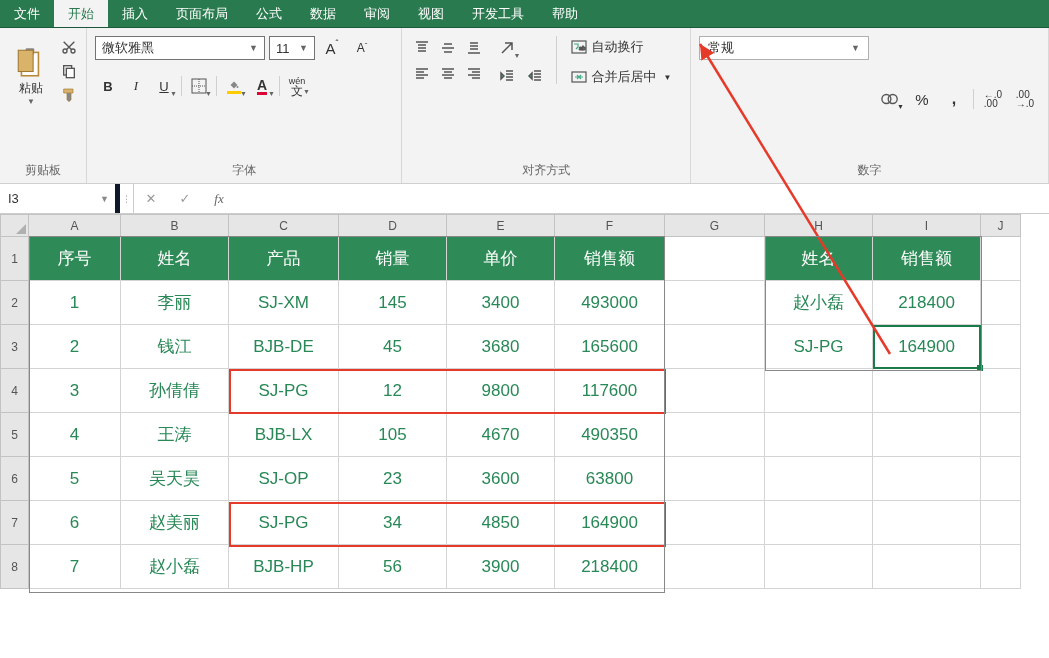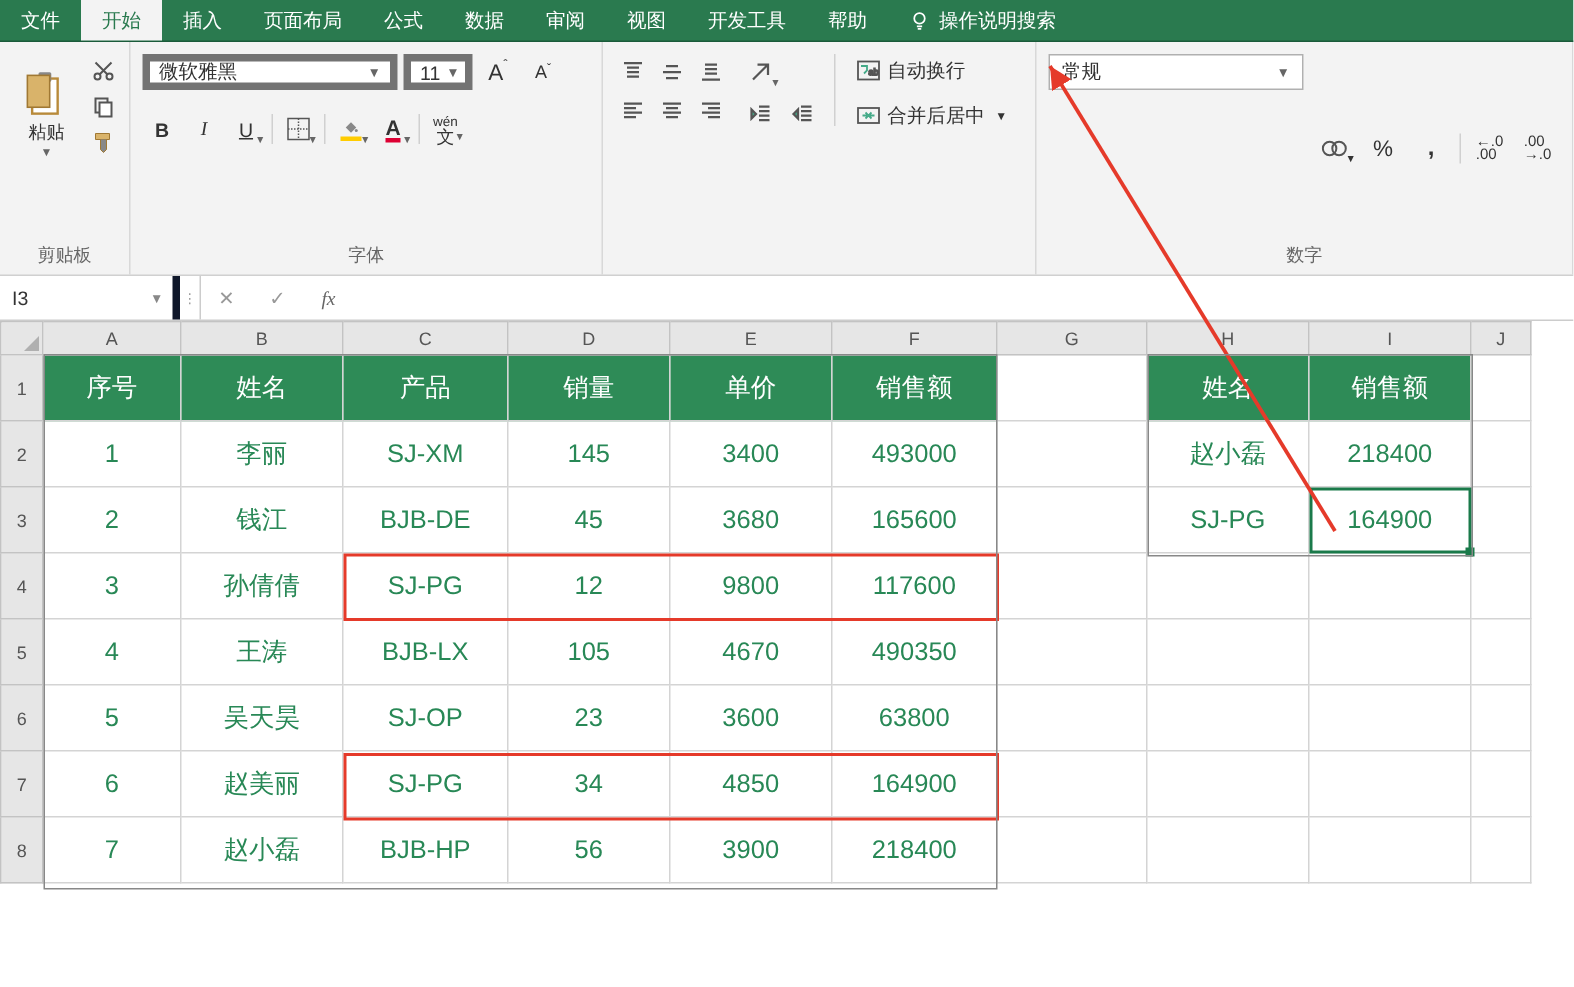--- a/index.html
+++ b/index.html
@@ -17,21 +17,21 @@
   .group-label { text-align: center; font-size: 12px; color: #666; padding: 2px 0; }
   .group-body { flex: 1; display: flex; align-items: flex-start; gap: 6px; padding: 4px 2px; }
 
   .btn-big { display: flex; flex-direction: column; align-items: center; justify-content: center; padding: 4px 6px; cursor: pointer; font-size: 12px; }
   .btn-big .arrow { font-size: 8px; color: #666; }
 
   .col-btns { display: flex; flex-direction: column; gap: 6px; padding-top: 2px; }
   .small-icon { width: 18px; height: 18px; display: flex; align-items: center; justify-content: center; cursor: pointer; font-size: 14px; color: #555; }
 
   .font-row { display: flex; gap: 4px; align-items: center; }
-  .font-sel { border: 5px solid #737373; background: #fff; height: 24px; padding: 0 6px; font-size: 13px; display: flex; align-items: center; justify-content: space-between; }
+  .font-sel { border: 1px solid #737373; background: #fff; height: 24px; padding: 0 6px; font-size: 13px; display: flex; align-items: center; justify-content: space-between; }
   .fname { width: 170px; }
   .fsize { width: 46px; }
   .sel-arrow { font-size: 9px; color: #666; margin-left: 4px; }
 
   .btn-row { display: flex; gap: 2px; margin-top: 8px; align-items: center; }
   .rbtn { width: 26px; height: 24px; display: flex; align-items: center; justify-content: center; cursor: pointer; position: relative; }
   .rbtn .dd { font-size: 7px; position: absolute; right: 0; bottom: 1px; color: #666; }
   .sep { width: 1px; height: 20px; background: #d0d0d0; margin: 0 2px; }
 
   .align-grid { display: grid; grid-template-columns: repeat(3, 24px); grid-template-rows: repeat(2, 24px); gap: 2px; }
@@ -98,27 +98,20 @@
   <div class="tab">文件</div>
   <div class="tab active">开始</div>
   <div class="tab">插入</div>
   <div class="tab">页面布局</div>
   <div class="tab">公式</div>
   <div class="tab">数据</div>
   <div class="tab">审阅</div>
   <div class="tab">视图</div>
   <div class="tab">开发工具</div>
   <div class="tab">帮助</div>
-  <div class="tab search">
-    <svg width="14" height="14" viewBox="0 0 24 24" fill="none" stroke="#fff" stroke-width="2">
-        <circle cx="12" cy="9" r="6"></circle>
-        <path d="M9 18h6M10 21h4"></path>
-      </svg>
-    <span>操作说明搜索</span>
-  </div>
 </div>
 
 <div class="ribbon">
 
   <div class="group" style="width:92px">
     <div class="group-body">
       <div class="btn-big" style="margin-top:6px">
         <svg class="big-svg" viewBox="0 0 32 32">
             <rect x="7" y="6" width="16" height="22" fill="#fff" stroke="#b88a3a" stroke-width="1.5"></rect>
             <rect x="11" y="2" width="8" height="6" rx="1" fill="#888"></rect>
@@ -283,20 +276,21 @@
         <div class="wide-btn">
             <svg width="16" height="16" viewBox="0 0 16 16" stroke="#555" fill="none" stroke-width="1.2">
               <rect x="1" y="3" width="14" height="10"></rect>
               <path d="M4 8h3M9 8h3M6 6l2 2-2 2M10 6l-2 2 2 2" stroke="#4a8"></path>
             </svg>
             <span>合并后居中</span>
             <span style="font-size:8px; margin-left:3px">▼</span>
           </div>
       </div>
     </div>
+    <div class="group-label">对齐方式</div>
   </div>
 
   <div class="group" style="flex:1">
     <div class="group-body" style="align-items:stretch">
       <div class="numfmt" style="width:170px">
           <span>常规</span>
           <span class="sel-arrow">▼</span>
         </div>
       <div class="numrow">
         <div class="nbtn">

